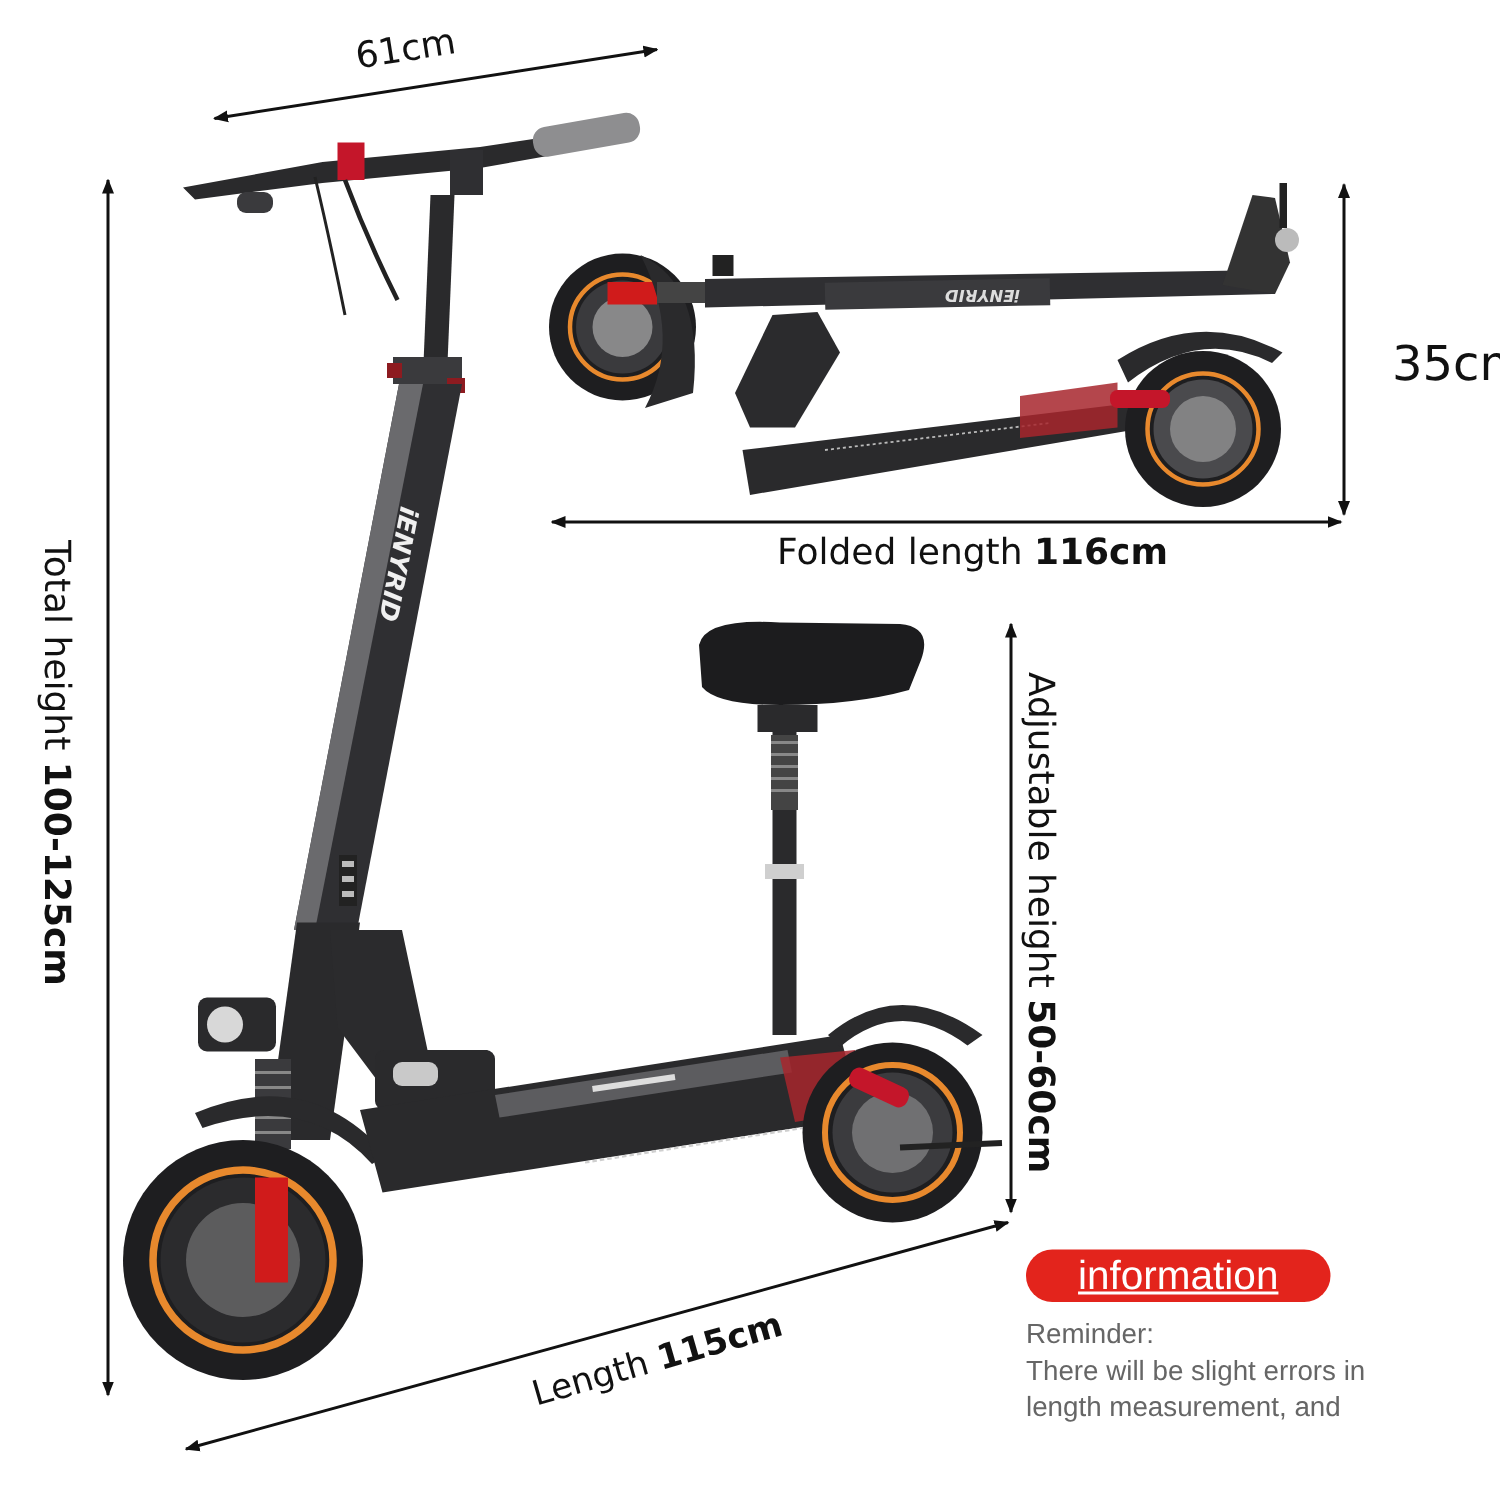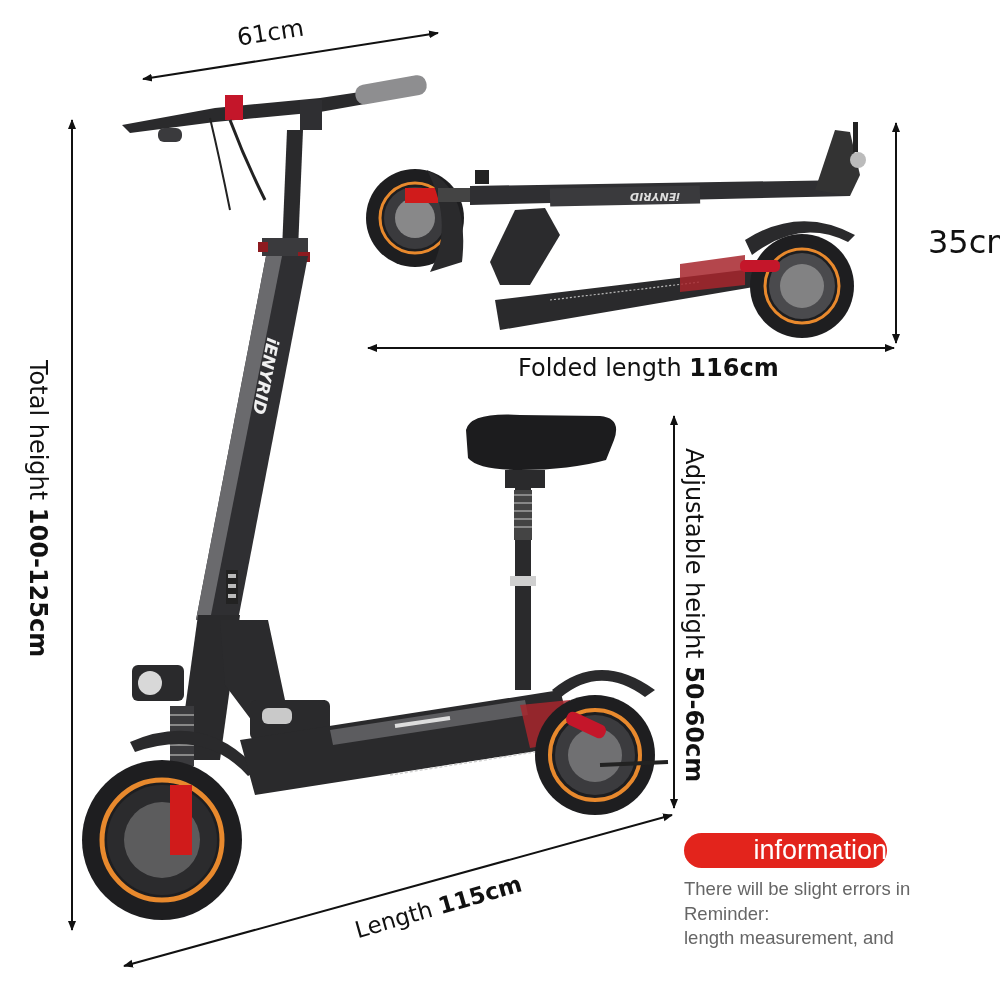--- a/index.html
+++ b/index.html
@@ -1,21 +1,21 @@
 <!DOCTYPE html>
 <html><head>
 <meta charset="utf-8">
 <style>
   html, body { margin: 0; padding: 0; }
   body { width: 1000px; height: 1000px; background: #ffffff; position: relative; overflow: hidden; font-family: "DejaVu Sans", sans-serif; color: #111; }
   .abs { position: absolute; }
   svg { position: absolute; left: 0; top: 0; }
   .lbl { font-family: "DejaVu Sans", sans-serif; color: #111; white-space: nowrap; }
   .b { font-weight: bold; }
-  .info-pill { left: 684px; top: 833px; width: 203px; height: 35px; background: #e3241c; border-radius: 18px; color: #fff; font-family: "Liberation Sans", sans-serif; font-size: 27px; text-align: right; line-height: 35px; }
+  .info-pill { left: 684px; top: 833px; width: 203px; height: 35px; background: #e3241c; border-radius: 18px; color: #fff; font-family: "Liberation Sans", sans-serif; font-size: 27px; text-align: center; line-height: 35px; text-decoration: underline; }
   .reminder { left: 684px; top: 877px; width: 300px; font-family: "Liberation Sans", sans-serif; font-size: 18.5px; line-height: 24.5px; color: #666; }
   .reminder div { white-space: nowrap; }
 </style>
 </head>
 <body>
 
 <svg width="1000" height="1000" viewBox="0 0 1000 1000">
   <defs>
     <marker id="ah" markerWidth="10" markerHeight="10" refX="9" refY="5" orient="auto-start-reverse" markerUnits="userSpaceOnUse">
       <path d="M0,1 L10,5 L0,9 z" fill="#111"></path>
@@ -152,16 +152,16 @@
   <span class="b">50-60cm</span>
 </div>
 
 <div class="abs lbl" style="left:352px; top:918px; font-size:23px; transform:rotate(-16deg); transform-origin:left top;">
   <span>Length</span>
   <span class="b">115cm</span>
 </div>
 
 <div class="abs info-pill">information</div>
 <div class="abs reminder">
+  <div>Reminder:</div>
   <div>There will be slight errors in</div>
-  <div>Reminder:</div>
   <div>length measurement, and</div>
 </div>
 
 </body></html>

